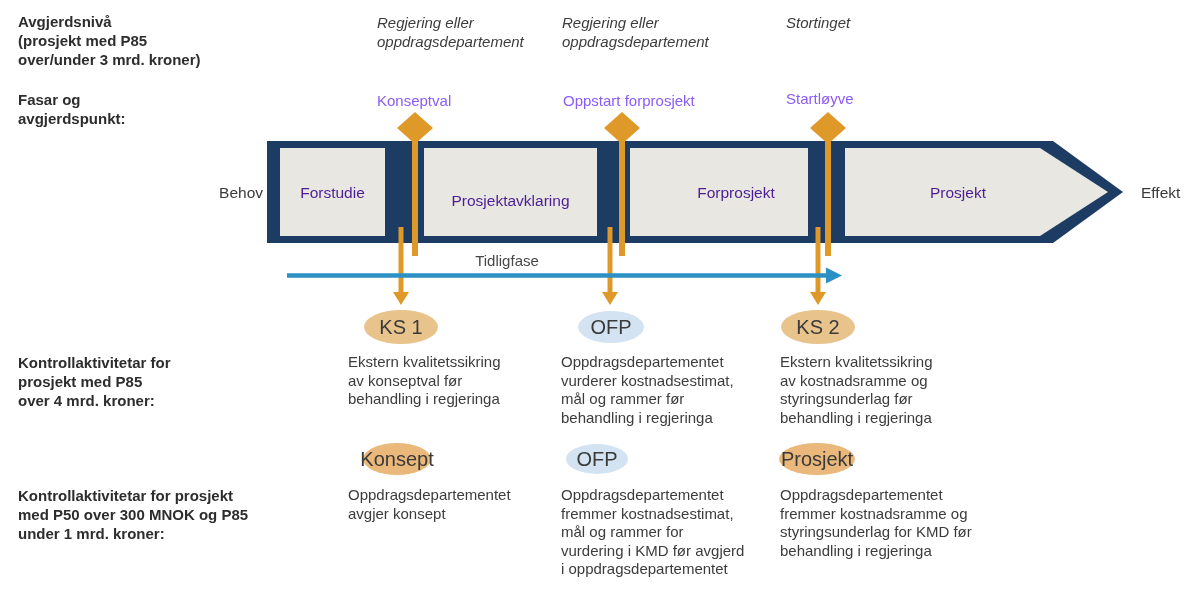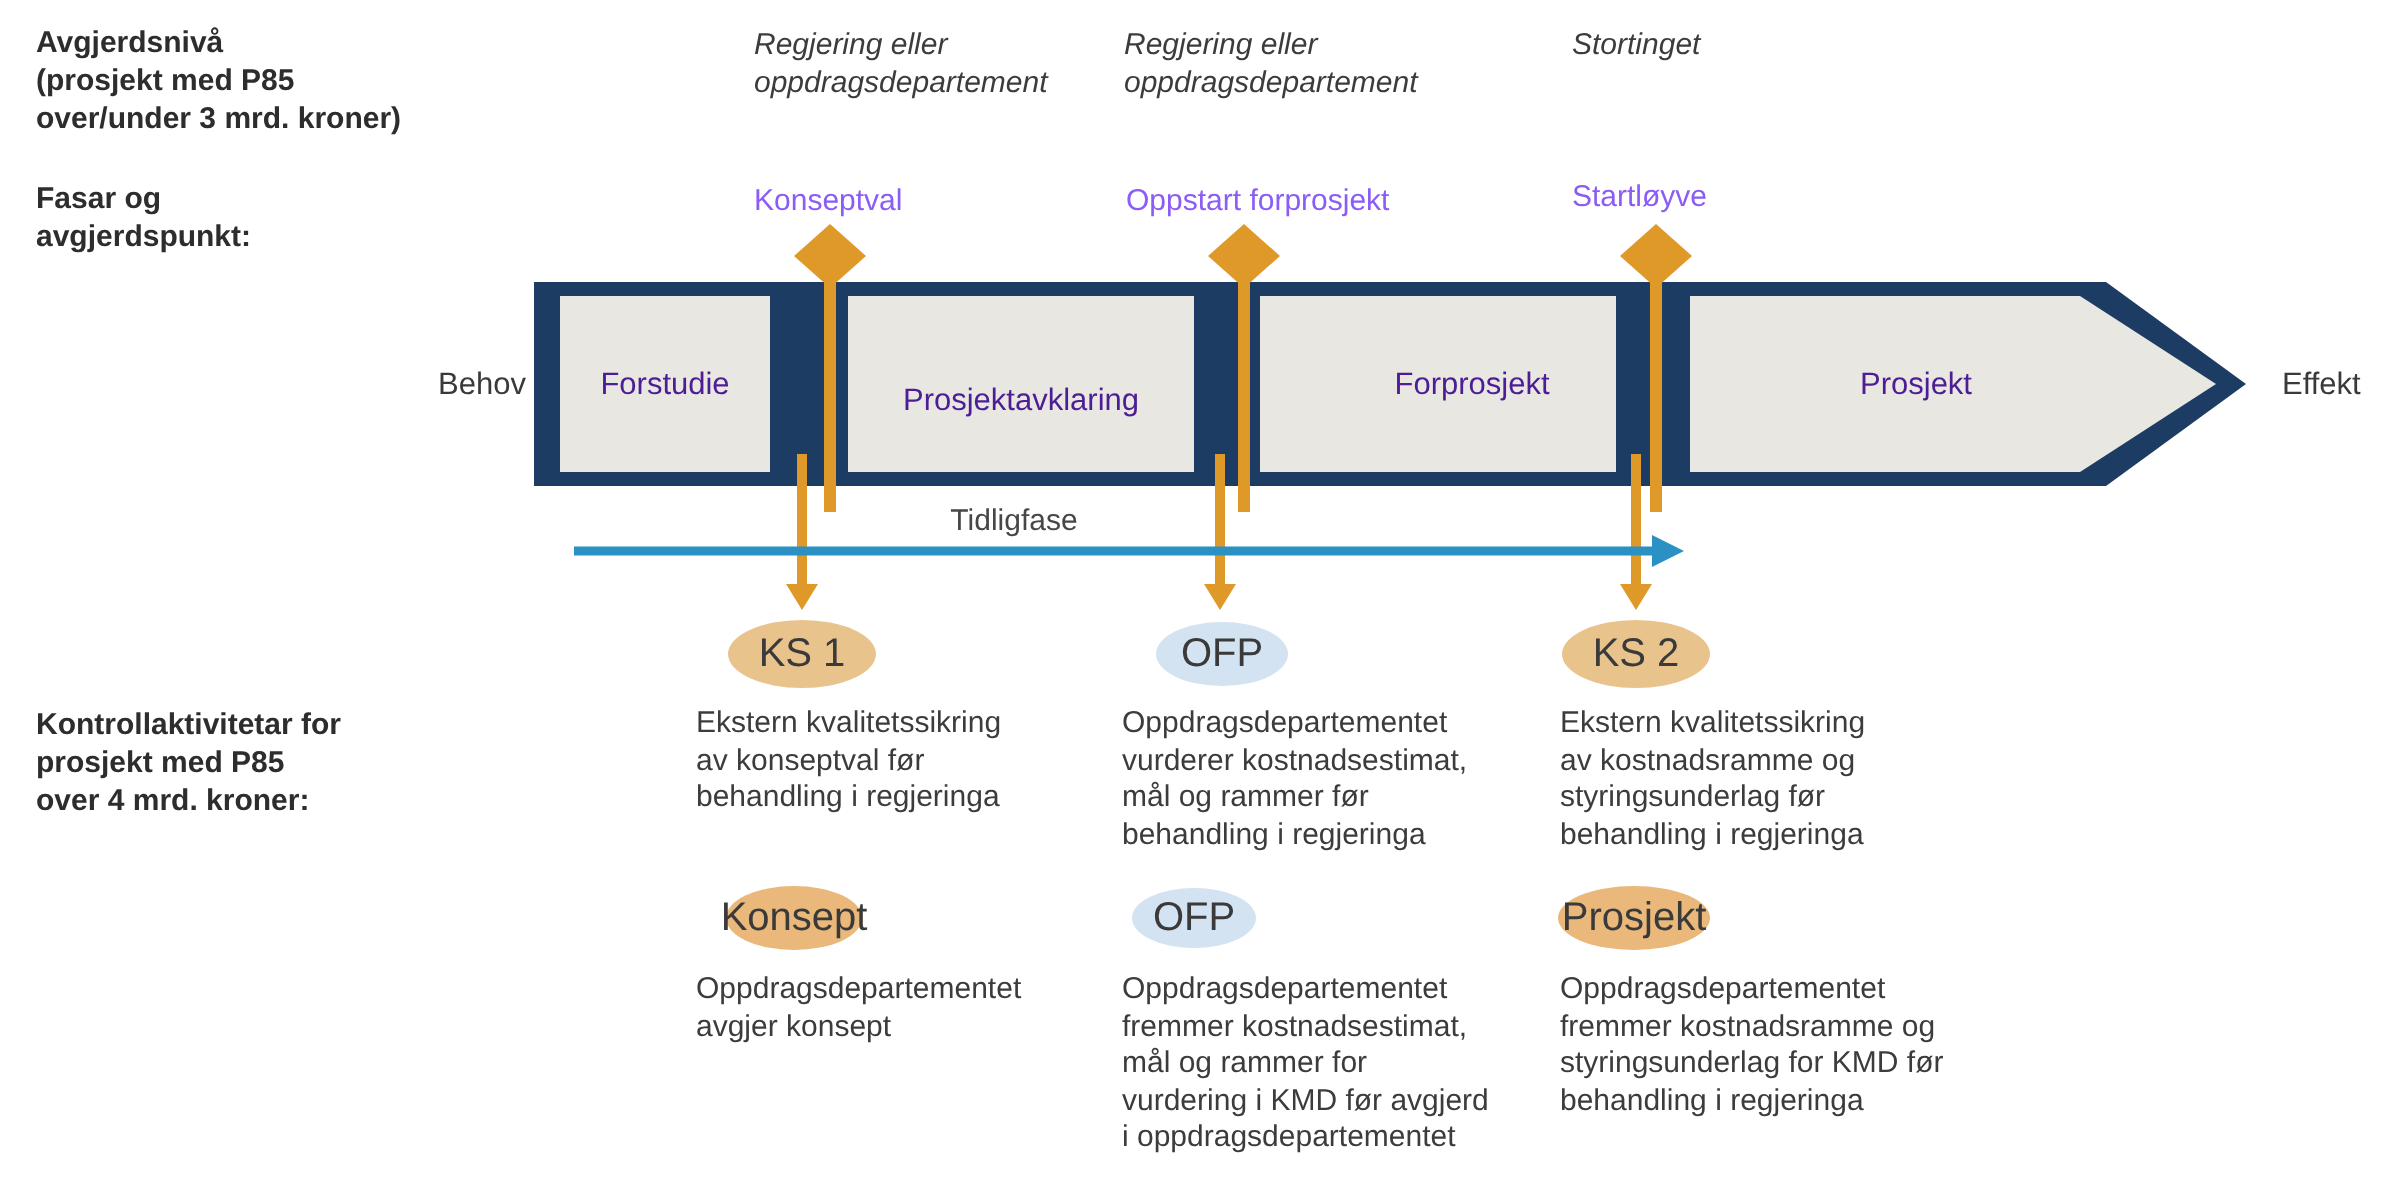--- a/index.html
+++ b/index.html
@@ -108,20 +108,23 @@
 behandling i regjeringa</div>
   <div class="abs txt" style="left:780px;top:353px;width:210px;">Ekstern kvalitetssikring
 av kostnadsramme og
 styringsunderlag før
 behandling i regjeringa</div>
 
   <div class="abs badge badge-orange" style="left:363px;top:443px;width:68px;height:32px;">Konsept</div>
   <div class="abs badge badge-blue" style="left:566px;top:444px;width:62px;height:30px;">OFP</div>
   <div class="abs badge badge-orange" style="left:779px;top:443px;width:76px;height:32px;">Prosjekt</div>
 
+  <div class="abs txt bold" style="left:18px;top:486px;">Kontrollaktivitetar for prosjekt
+med P50 over 300 MNOK og P85
+under 1 mrd. kroner:</div>
   <div class="abs txt" style="left:348px;top:486px;width:205px;">Oppdragsdepartementet
 avgjer konsept</div>
   <div class="abs txt" style="left:561px;top:486px;width:215px;">Oppdragsdepartementet
 fremmer kostnadsestimat,
 mål og rammer for
 vurdering i KMD før avgjerd
 i oppdragsdepartementet</div>
   <div class="abs txt" style="left:780px;top:486px;width:215px;">Oppdragsdepartementet
 fremmer kostnadsramme og
 styringsunderlag for KMD før

